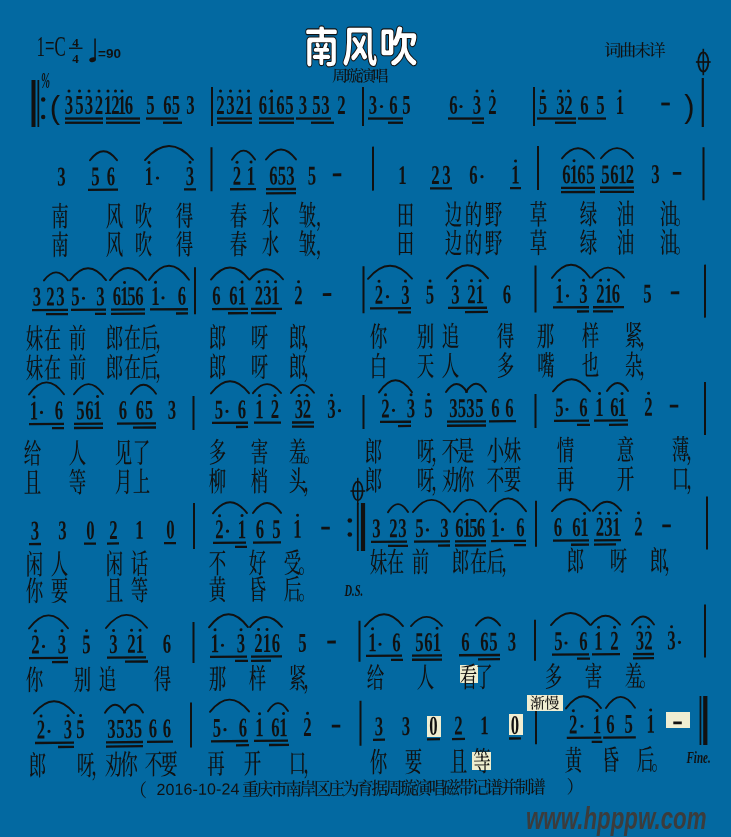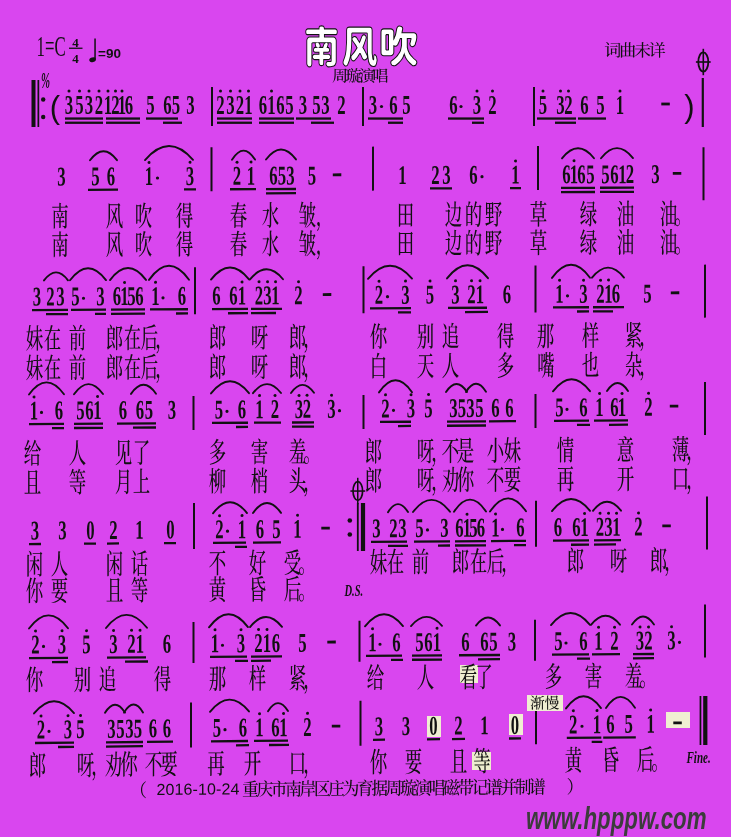--- a/index.html
+++ b/index.html
@@ -1,14 +1,14 @@
 <!DOCTYPE html>
 <html><head><meta charset="utf-8"><title>南风吹</title><style>
 html,body{margin:0;padding:0;background:#fff}
-#page{position:relative;width:731px;height:837px;background:#d946ef;overflow:hidden}
+#page{position:relative;width:731px;height:837px;background:#0369a1;overflow:hidden}
 svg{position:absolute;left:0;top:0}
 .n{font:bold 27px "Liberation Serif",serif;text-anchor:middle;fill:#111}
 .it{font-family:"Liberation Serif",serif;font-style:italic;font-weight:bold;fill:#111}
 .sl{fill:none;stroke:#111;stroke-width:1.9;stroke-linecap:round}
 .ol{fill:#fff;stroke:#131313;stroke-width:5;stroke-linejoin:round;paint-order:stroke}
 </style></head><body>
 
 <div id="page">
 <svg width="731" height="837" viewBox="0 0 731 837" fill="#111">
 <defs>

